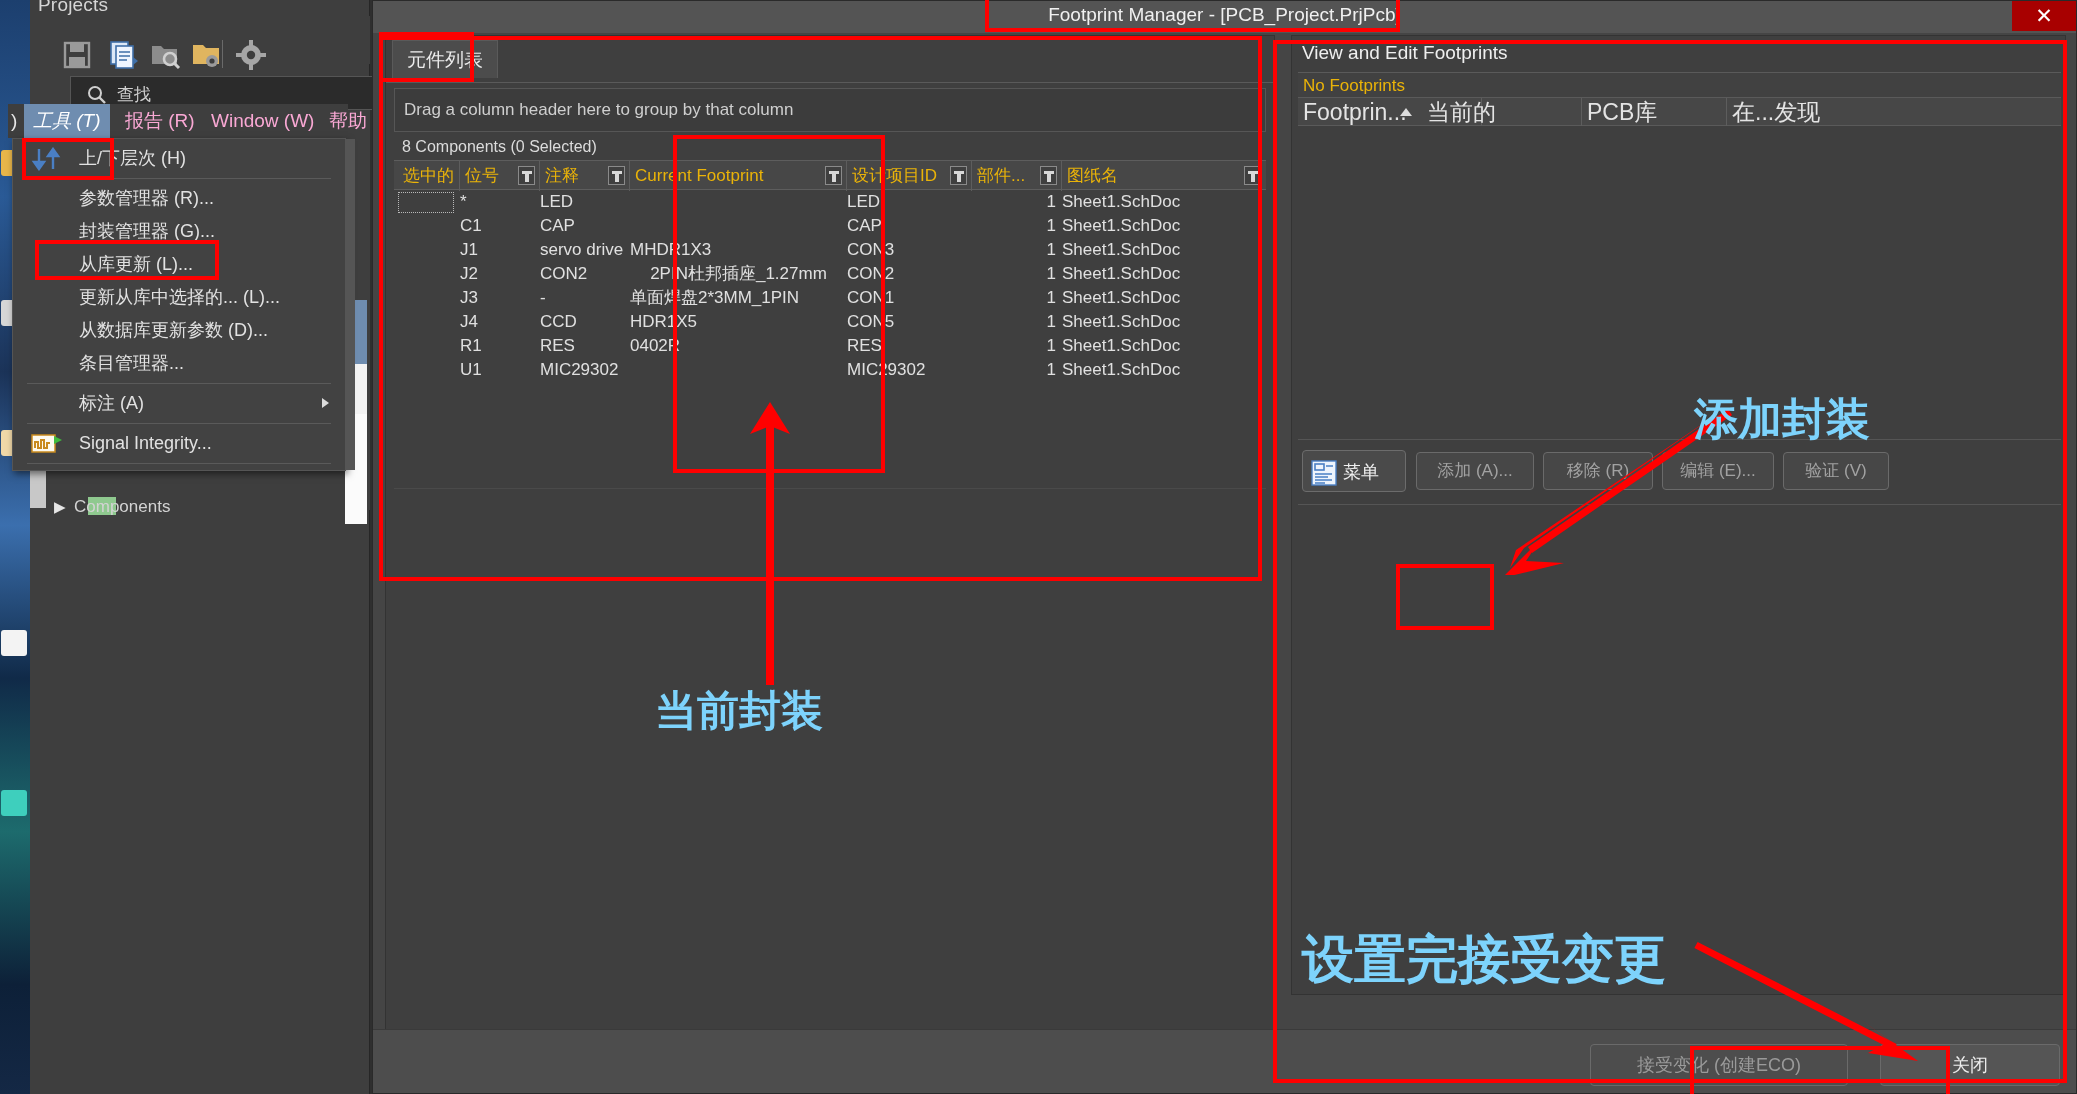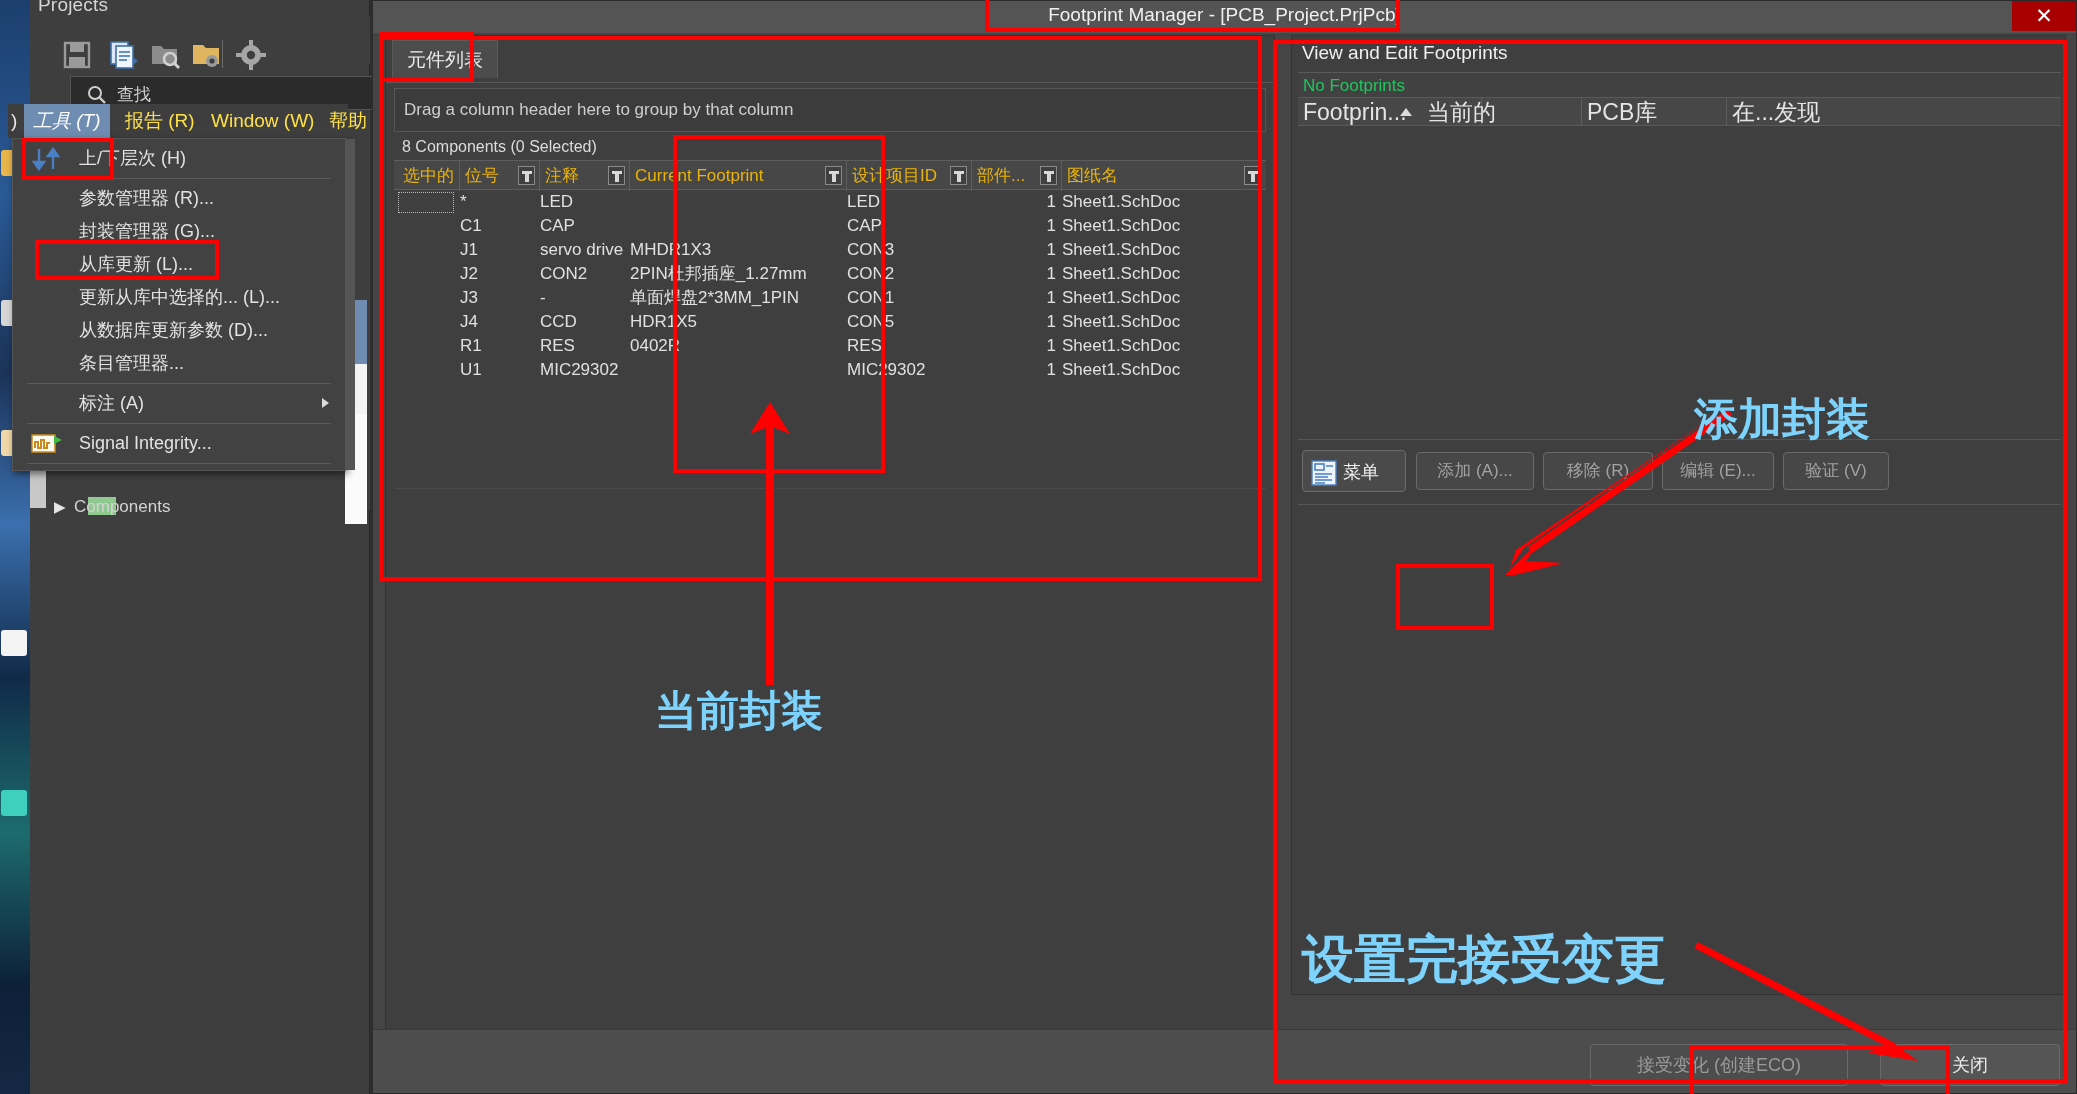--- a/index.html
+++ b/index.html
@@ -63,21 +63,21 @@
   
   .sliv { position:absolute; background:#f3f3f3; }
 
   
   .menubar {
     position: absolute; left: 8px; top: 104px; width: 340px; height: 34px;
     background: #3e3e3e;
   }
   .menu-item-top {
     position: absolute; top: 104px; height: 34px; padding: 0 9px;
-    font-size: 19px; color: #fde047; line-height: 34px; white-space: nowrap;
+    font-size: 19px; color: #f9a8d4; line-height: 34px; white-space: nowrap;
   }
   .menu-item-top.active { background: #6f8db0; color: #fff; font-style: italic; }
 
   .dropdown {
     position: absolute; left: 12px; top: 138px; width: 334px;
     background: #424242; border: 1px solid #555; padding: 3px 0;
     box-shadow: 2px 3px 7px rgba(0,0,0,.5);
   }
   .dd-item {
     position: relative; height: 33px; line-height: 33px; padding-left: 66px;
@@ -151,21 +151,21 @@
   }
 
   
   .pane-right {
     position: absolute; left: 918px; top: 34px; width: 775px; height: 960px;
     background: #3f3f3f; border: 1px solid #333;
   }
   .pr-title { position:absolute; left: 10px; top: 6px; font-size: 19px; color: #efefef;}
   .pr-sub {
     position:absolute; left: 6px; top: 36px; width: 763px; height: 26px;
-    font-size: 17px; color: #22c55e; line-height: 26px; padding-left: 5px;
+    font-size: 17px; color: #eab308; line-height: 26px; padding-left: 5px;
     border-top: 1px solid #5a5a5a; border-bottom: 1px solid #5a5a5a; background:#414141;
   }
   .pr-head { position:absolute; left:6px; top: 62px; width: 763px; height: 28px;
              background:#474747; border-bottom: 1px solid #5a5a5a;}
   .prh { position:absolute; top:0; height: 28px; line-height: 28px; font-size: 23px;
          color:#e4e4e4; padding-left: 5px; border-right: 1px solid #5d5d5d; white-space:nowrap;}
   .sort-asc { position:absolute; top: 10px; width:0;height:0;
      border-bottom:8px solid #dcdcdc; border-left:6px solid transparent; border-right:6px solid transparent;}
   .pr-body { position:absolute; left:6px; top:90px; width:763px; height: 314px; background:#3f3f3f;
              border-bottom: 1px solid #555;}
@@ -394,21 +394,21 @@
               <div class="td" style="left: 66px; width: 80px;">J1</div>
               <div class="td" style="left: 146px; width: 90px;">servo drive</div>
               <div class="td" style="left: 236px; width: 217px;">MHDR1X3</div>
               <div class="td" style="left: 453px; width: 125px;">CON3</div>
               <div class="td" style="left: 578px; width: 84px; text-align: right;">1</div>
               <div class="td" style="left: 668px; width: 204px;">Sheet1.SchDoc</div>
             </div>
             <div class="trow">
               <div class="td" style="left: 66px; width: 80px;">J2</div>
               <div class="td" style="left: 146px; width: 90px;">CON2</div>
-              <div class="td" style="left: 236px; width: 217px;">2PIN杜邦插座_1.27mm</div>
+              <div class="td" style="left: 236px; width: 217px; text-align: center;">2PIN杜邦插座_1.27mm</div>
               <div class="td" style="left: 453px; width: 125px;">CON2</div>
               <div class="td" style="left: 578px; width: 84px; text-align: right;">1</div>
               <div class="td" style="left: 668px; width: 204px;">Sheet1.SchDoc</div>
             </div>
             <div class="trow">
               <div class="td" style="left: 66px; width: 80px;">J3</div>
               <div class="td" style="left: 146px; width: 90px;">-</div>
               <div class="td" style="left: 236px; width: 217px;">单面焊盘2*3MM_1PIN</div>
               <div class="td" style="left: 453px; width: 125px;">CON1</div>
               <div class="td" style="left: 578px; width: 84px; text-align: right;">1</div>

